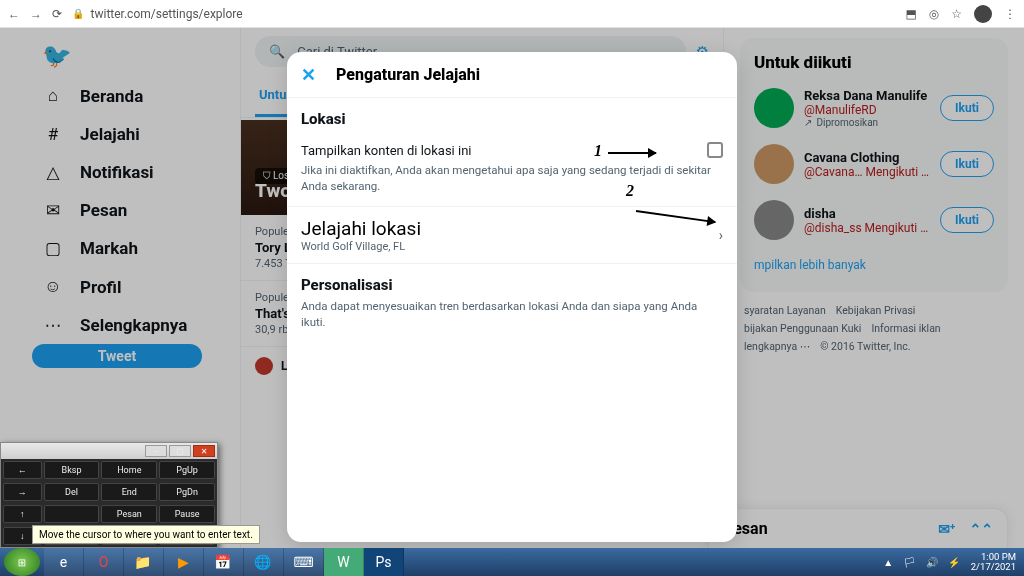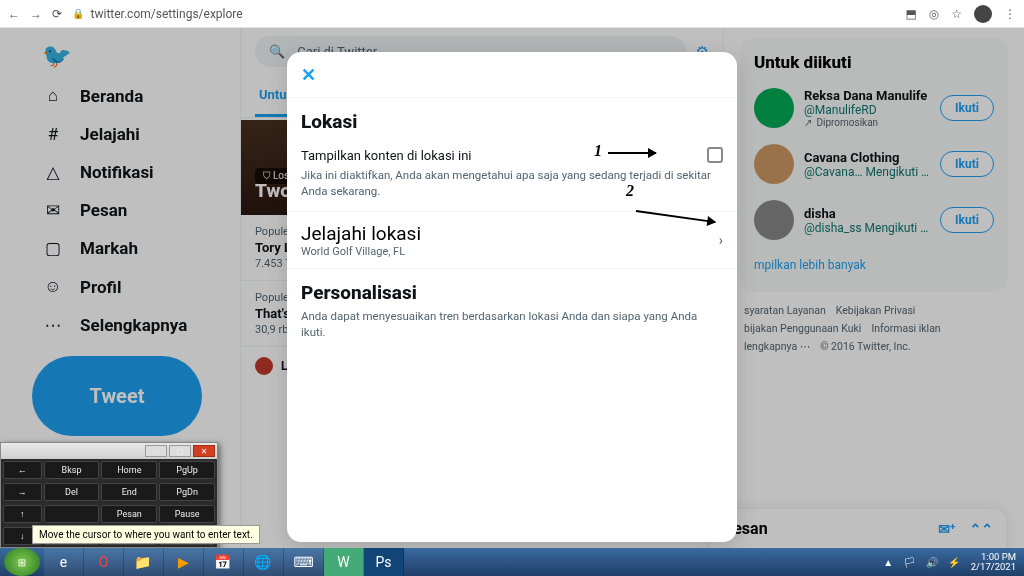--- a/index.html
+++ b/index.html
@@ -8,21 +8,21 @@
 .nav-arrows { display:flex; gap:10px;}
 .url { flex:1; display:flex; align-items:center; gap:6px;}
 .url-lock { font-size:10px;}
 .ext-icons { display:flex; gap:12px; align-items:center;}
 .avatar-sm { width:18px; height:18px; border-radius:50%; background:#444;}
 .page { position:absolute; top:28px; left:0; right:0; bottom:28px; background:#fff; display:flex; }
 .sidebar { width:240px; padding:8px 10px 8px 32px;}
 .logo { color:#1da1f2; font-size:24px; padding:6px 10px;}
 .nav-item { display:flex; align-items:center; gap:16px; padding:9px 10px; font-size:17px; font-weight:700; color:#0f1419; border-radius:999px; cursor:pointer;}
 .nav-item .ic { width:22px; text-align:center; font-weight:400;}
-.tweet-btn { background:#1da1f2; color:#fff; font-weight:700; font-size:20px; border:none; border-radius:999px; padding:28px 0; width:170px; margin-top:12px; cursor:pointer;}
+.tweet-btn { background:#1da1f2; color:#fff; font-weight:700; font-size:14px; border:none; border-radius:999px; padding:4px 0; width:170px; cursor:pointer;}
 .main { flex:1; border-left:1px solid #eff3f4; border-right:1px solid #eff3f4; position:relative;}
 .search-bar { display:flex; align-items:center; gap:10px; padding:8px 14px; }
 .search-box { flex:1; background:#eff3f4; border-radius:999px; padding:8px 14px; color:#536471; font-size:13px; display:flex; align-items:center; gap:12px;}
 .gear { color:#1da1f2; font-size:15px;}
 .tab-row { padding:0 14px; border-bottom:1px solid #eff3f4;}
 .tab { display:inline-block; padding:12px 4px; font-size:13px; font-weight:700; color:#1da1f2; border-bottom:3px solid #1da1f2;}
 .hero { margin:2px 0 0 0; background:linear-gradient(180deg,#4a3020,#2a1810); color:#fff; padding:60px 14px 12px; position:relative;}
 .hero-badge { position:absolute; top:48px; left:14px; background:rgba(0,0,0,.6); padding:2px 8px; border-radius:4px; font-size:10px;}
 .hero h2 { font-size:19px; font-weight:800; line-height:1.2;}
 .trend { padding:10px 14px; border-bottom:1px solid #eff3f4;}
@@ -32,35 +32,35 @@
 .news-row { display:flex; align-items:center; gap:8px; padding:10px 14px; font-size:12px; color:#536471;}
 .news-av { width:18px; height:18px; border-radius:50%; background:#c0392b;}
 .verify { color:#1da1f2; font-size:11px;}
 .right { width:300px; padding:10px 16px;}
 .follow-card { background:#f7f9f9; border-radius:14px; padding:10px 0;}
 .follow-card h3 { font-size:17px; font-weight:800; padding:4px 14px 8px;}
 .furow { display:flex; align-items:center; gap:10px; padding:8px 14px;}
 .fav { width:40px; height:40px; border-radius:50%; background:#9a7; flex-shrink:0;}
 .finfo { flex:1; min-width:0;}
 .fname { font-size:13px; font-weight:700; color:#0f1419; white-space:nowrap; overflow:hidden; text-overflow:ellipsis;}
-.fhandle { font-size:12px; color:#0f766e; white-space:nowrap; overflow:hidden; text-overflow:ellipsis;}
+.fhandle { font-size:12px; color:#b91c1c; white-space:nowrap; overflow:hidden; text-overflow:ellipsis;}
 .promo { font-size:10px; color:#536471; display:flex; align-items:center; gap:4px;}
 .fbtn { border:1px solid #1da1f2; color:#1da1f2; background:#fff; font-weight:700; font-size:12px; border-radius:999px; padding:5px 14px; cursor:pointer;}
 .show-more { color:#1da1f2; font-size:12px; padding:10px 14px; cursor:pointer;}
 .footer-links { font-size:10.5px; color:#536471; padding:10px 4px; line-height:1.7;}
 .footer-links span { margin-right:10px;}
 .msg-dock { position:absolute; bottom:0; right:16px; width:300px; background:#fff; border:1px solid #eff3f4; border-bottom:none; border-radius:14px 14px 0 0; box-shadow:0 0 12px rgba(0,0,0,.08); padding:10px 14px; display:flex; align-items:center; justify-content:space-between; font-weight:700; font-size:16px;}
 .msg-ic { color:#1da1f2; display:flex; gap:14px; font-size:14px;}
 
 .overlay { position:absolute; top:28px; left:0; right:0; bottom:28px; background:rgba(0,0,0,.25); display:flex; justify-content:center;}
 .modal { width:450px; background:#fff; border-radius:14px; margin-top:24px; height:490px; box-shadow:0 4px 20px rgba(0,0,0,.15); overflow:hidden;}
 .m-head { display:flex; align-items:center; gap:20px; padding:12px 14px; border-bottom:1px solid #eff3f4;}
 .m-close { color:#1da1f2; font-size:18px; font-weight:700; cursor:pointer;}
 .m-title { font-size:16px; font-weight:800;}
-.m-sec { padding:12px 14px 4px; font-size:19px; font-weight:800; color:#0f1419;}
+.m-sec { padding:12px 14px 4px; font-size:15px; font-weight:800; color:#0f1419;}
 .m-row { padding:10px 14px 4px; display:flex; align-items:center; justify-content:space-between;gap:44px;}
 .m-row .lbl { font-size:13px; color:#0f1419;}
 .m-desc { padding:0 14px 12px; font-size:11.5px; color:#536471; line-height:1.4;}
 .m-row2 { padding:10px 14px; border-top:1px solid #eff3f4; border-bottom:1px solid #eff3f4; display:flex; align-items:center; justify-content:space-between; cursor:pointer;}
 .sub { font-size:11px; color:#536471;}
 .chk { width:16px; height:16px; border:2px solid #888; border-radius:3px;}
 .chk.on { background:#1da1f2; border-color:#1da1f2; display:flex; align-items:center; justify-content:center; color:#fff; font-size:11px;}
 .chev { color:#536471; font-size:14px;}
 
 .ann { position:absolute; font-family:"Times New Roman",serif; font-style:italic; font-size:16px; font-weight:700; color:#000; z-index:60;}
@@ -222,20 +222,21 @@
         <span>✉⁺</span>
         <span>⌃⌃</span>
       </span>
   </div>
 </div>
 
 <div class="overlay">
   <div class="modal">
     <div class="m-head">
       <span class="m-close">✕</span>
+      <span class="m-title">Pengaturan Jelajahi</span>
     </div>
     <div class="m-sec">Lokasi</div>
     <div class="m-row">
       <span class="lbl">Tampilkan konten di lokasi ini</span>
       <span class="chk"></span>
     </div>
     <div class="m-desc">Jika ini diaktifkan, Anda akan mengetahui apa saja yang sedang terjadi di sekitar Anda sekarang.</div>
     <div class="m-row2">
       <div>
         <div class="lbl" style="font-size:19px">Jelajahi lokasi</div>

